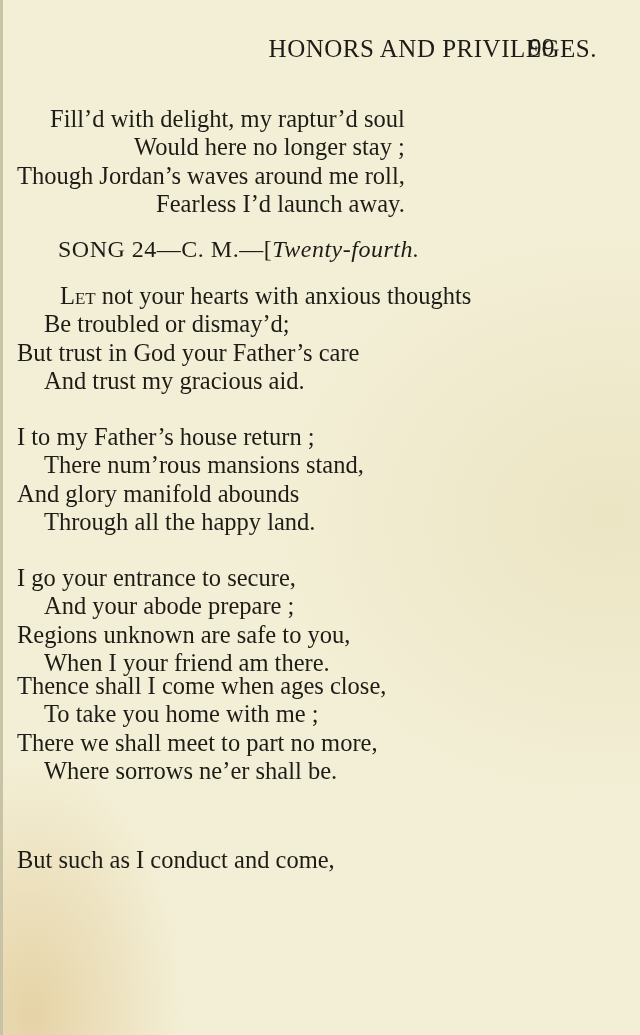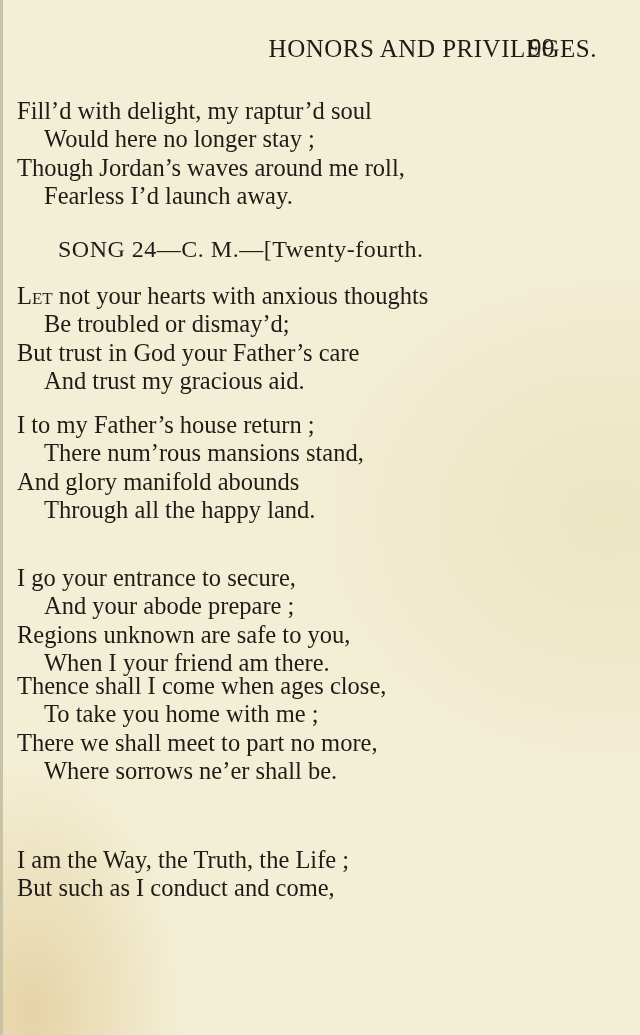--- a/index.html
+++ b/index.html
@@ -13,52 +13,52 @@
     position:relative;
   }
   .left-edge { position:absolute; left:0; top:0; bottom:0; width:3px; background:#c9c3a6; }
   .header { position:absolute; top:34px; left:77px; width:520px; font-size:25px; letter-spacing:0.5px;text-align:right; }
   .header .title { font-family:"Liberation Serif", serif; }
   .header .pnum { position:absolute; left:452px; top:0; font-family:"Liberation Serif", serif; font-weight:normal; }
   .stanza { position:absolute; left:17px; font-family:"Liberation Serif", serif; font-size:24.5px; line-height:28.3px; }
   .line { white-space:nowrap; }
   .indent { padding-left:27px; }
   .song-title { position:absolute; top:236px; left:58px; font-family:"Liberation Serif", serif; font-size:24px; letter-spacing:0.5px; white-space:nowrap; }
-  .song-title .it { }
-  .sc { font-variant:small-caps; }
+  .song-title .it { font-style:italic; }
+  .sc { font-variant:small-caps;margin-left:43px; }
 </style>
 </head>
 <body>
 
 <div class="left-edge"></div>
 
 <div class="header">
   <span class="title">HONORS AND PRIVILEGES.</span>
   <span class="pnum">99</span>
 </div>
 
-<div class="stanza" style="top:97px;">
+<div class="stanza" style="top:105px;text-align:right;">
   <div class="line">Fill’d with delight, my raptur’d soul</div>
   <div class="line indent">Would here no longer stay ;</div>
   <div class="line">Though Jordan’s waves around me roll,</div>
   <div class="line indent">Fearless I’d launch away.</div>
 </div>
 
 <div class="song-title">
   <span>SONG 24—C. M.—[</span><span class="it">Twenty-fourth.</span>
 </div>
 
 <div class="stanza" style="top:282px;">
   <div class="line"><span class="sc">Let</span><span> not your hearts with anxious thoughts</span></div>
   <div class="line indent">Be troubled or dismay’d;</div>
   <div class="line">But trust in God your Father’s care</div>
   <div class="line indent">And trust my gracious aid.</div>
 </div>
 
-<div class="stanza" style="top:411px;">
+<div class="stanza" style="top:423px;">
   <div class="line">I to my Father’s house return ;</div>
   <div class="line indent">There num’rous mansions stand,</div>
   <div class="line">And glory manifold abounds</div>
   <div class="line indent">Through all the happy land.</div>
 </div>
 
 <div class="stanza" style="top:564px;">
   <div class="line">I go your entrance to secure,</div>
   <div class="line indent">And your abode prepare ;</div>
   <div class="line">Regions unknown are safe to you,</div>
@@ -66,15 +66,14 @@
 </div>
 
 <div class="stanza" style="top:672px;">
   <div class="line">Thence shall I come when ages close,</div>
   <div class="line indent">To take you home with me ;</div>
   <div class="line">There we shall meet to part no more,</div>
   <div class="line indent">Where sorrows ne’er shall be.</div>
 </div>
 
 <div class="stanza" style="top:846px;">
-  <div class="line">I am the Way, the Truth, the Life ;</div>
   <div class="line">But such as I conduct and come,</div>
 </div>
 
 </body></html>

